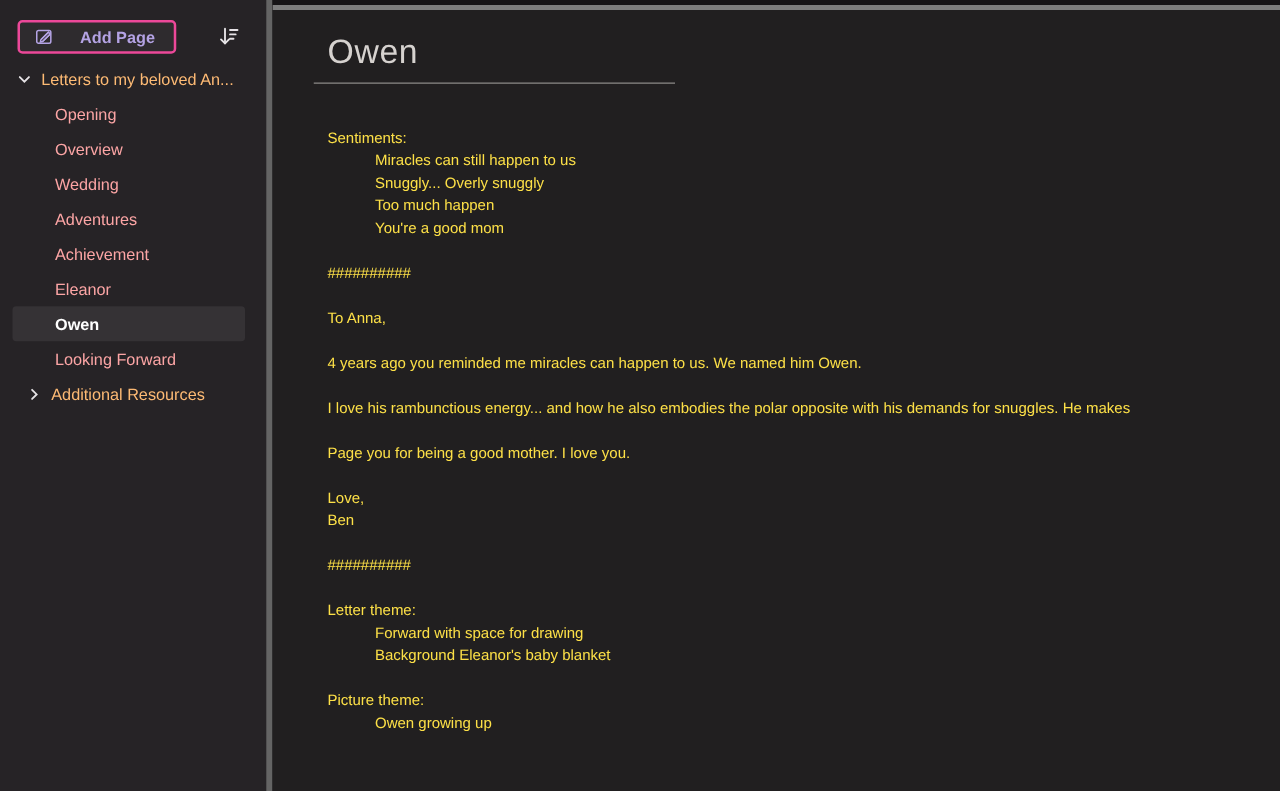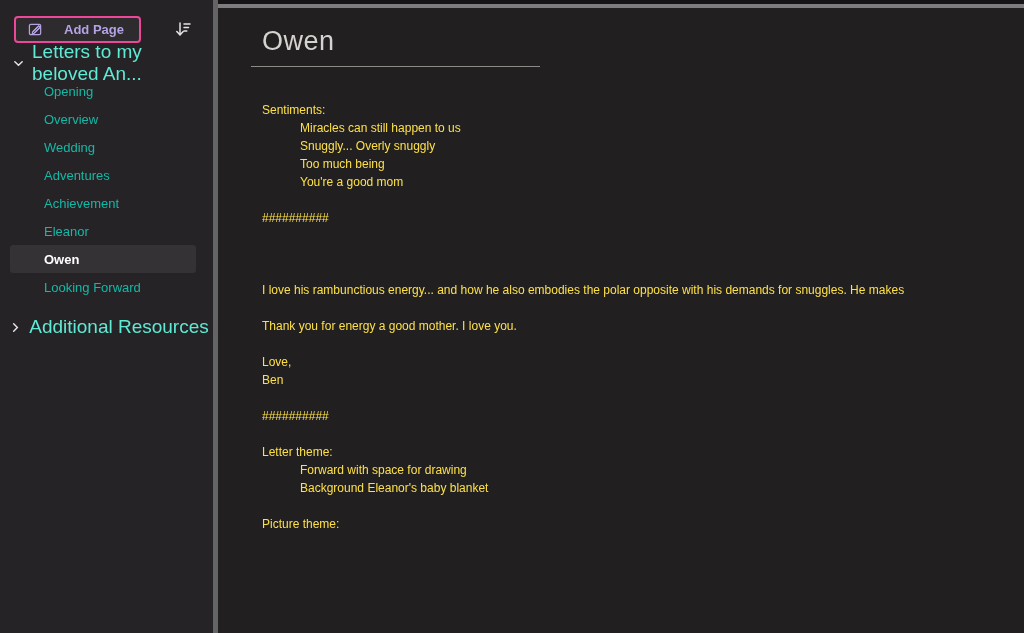--- a/index.html
+++ b/index.html
@@ -29,35 +29,35 @@
   }
   .add-page-btn svg { display:block; }
   .icon-btn {
     background:transparent; border:none; padding:2px; cursor:pointer;
     display:flex; align-items:center; justify-content:center;
   }
 
   .section-row {
     display:flex; align-items:center; gap:8px;
     height:28px; margin-top:7px; padding-left:13px;
-    font-size:19px; color:#5eead4; cursor:pointer;justify-content:center;
+    font-size:13px; color:#fdba74; cursor:pointer;
   }
   .section-row .chev { display:flex; width:12px; justify-content:center; }
 
   .page-list { display:flex; flex-direction:column; }
   .page-item {
     height:28px; display:flex; align-items:center;
-    padding-left:44px; font-size:13px; color:#14b8a6; cursor:pointer;
+    padding-left:44px; font-size:13px; color:#fca5a5; cursor:pointer;
   }
   .page-item.selected {
     margin:0 17px 0 10px; padding-left:34px;
     background:#353235; border-radius:3px;
     color:#ffffff; font-weight:bold;
   }
-  .section-row.collapsed { margin-top:12px; padding-left:5px; }
+  .section-row.collapsed { margin-top:0; padding-left:21px; }
 
   
   .v-divider { width:5px; flex:none; background:#646464; }
 
   
   .main { flex:1; display:flex; flex-direction:column; background:#211f20; overflow:hidden; }
   .top-dark { height:4px; background:#161416; flex:none; }
   .top-line { height:4px; background:#7d7d7d; flex:none; }
 
   .title-wrap {
@@ -159,37 +159,40 @@
     <div class="top-line"></div>
 
     <div class="title-wrap">
       <div class="page-title">Owen</div>
     </div>
 
     <div class="page-body">
         <div class="line">Sentiments:</div>
         <div class="line indent">Miracles can still happen to us</div>
         <div class="line indent">Snuggly... Overly snuggly</div>
-        <div class="line indent">Too much being</div>
+        <div class="line indent">Too much happen</div>
         <div class="line indent">You're a good mom</div>
         <div class="line">&nbsp;</div>
         <div class="line">##########</div>
         <div class="line">&nbsp;</div>
+        <div class="line">To Anna,</div>
         <div class="line">&nbsp;</div>
+        <div class="line">4 years ago you reminded me miracles can happen to us. We named him Owen.</div>
         <div class="line">&nbsp;</div>
         <div class="line">I love his rambunctious energy... and how he also embodies the polar opposite with his demands for snuggles. He makes</div>
         <div class="line">&nbsp;</div>
-        <div class="line">Thank you for energy a good mother. I love you.</div>
+        <div class="line">Page you for being a good mother. I love you.</div>
         <div class="line">&nbsp;</div>
         <div class="line">Love,</div>
         <div class="line">Ben</div>
         <div class="line">&nbsp;</div>
         <div class="line">##########</div>
         <div class="line">&nbsp;</div>
         <div class="line">Letter theme:</div>
         <div class="line indent">Forward with space for drawing</div>
         <div class="line indent">Background Eleanor's baby blanket</div>
         <div class="line">&nbsp;</div>
         <div class="line">Picture theme:</div>
+        <div class="line indent">Owen growing up</div>
       </div>
   </main>
 
 </div>
 
 </body></html>

